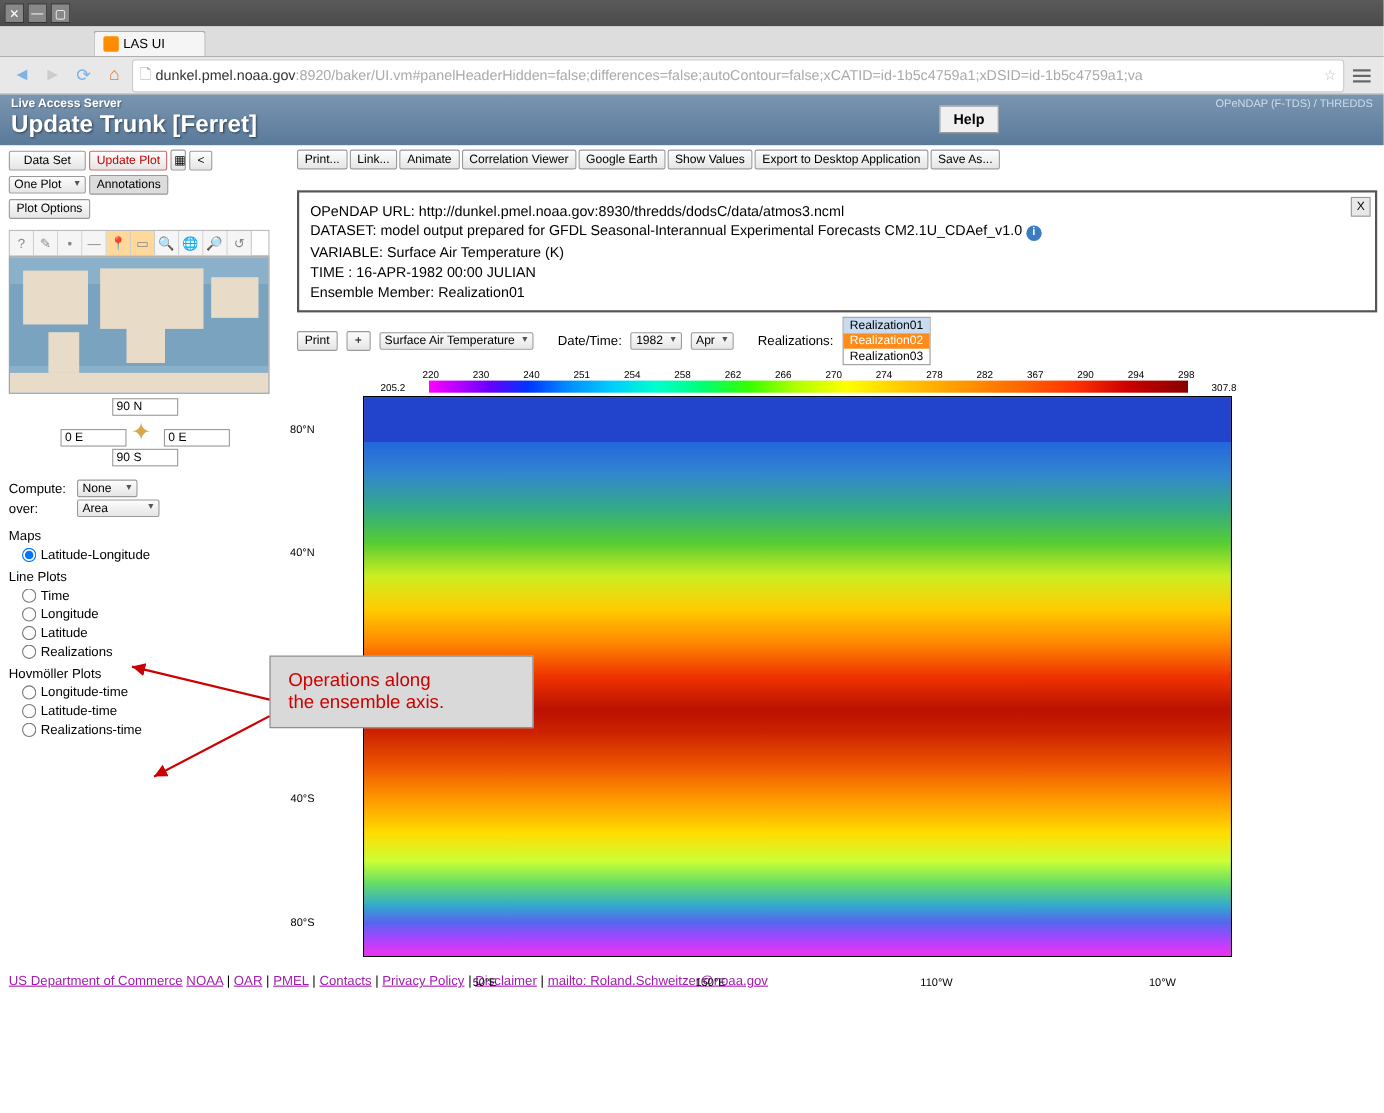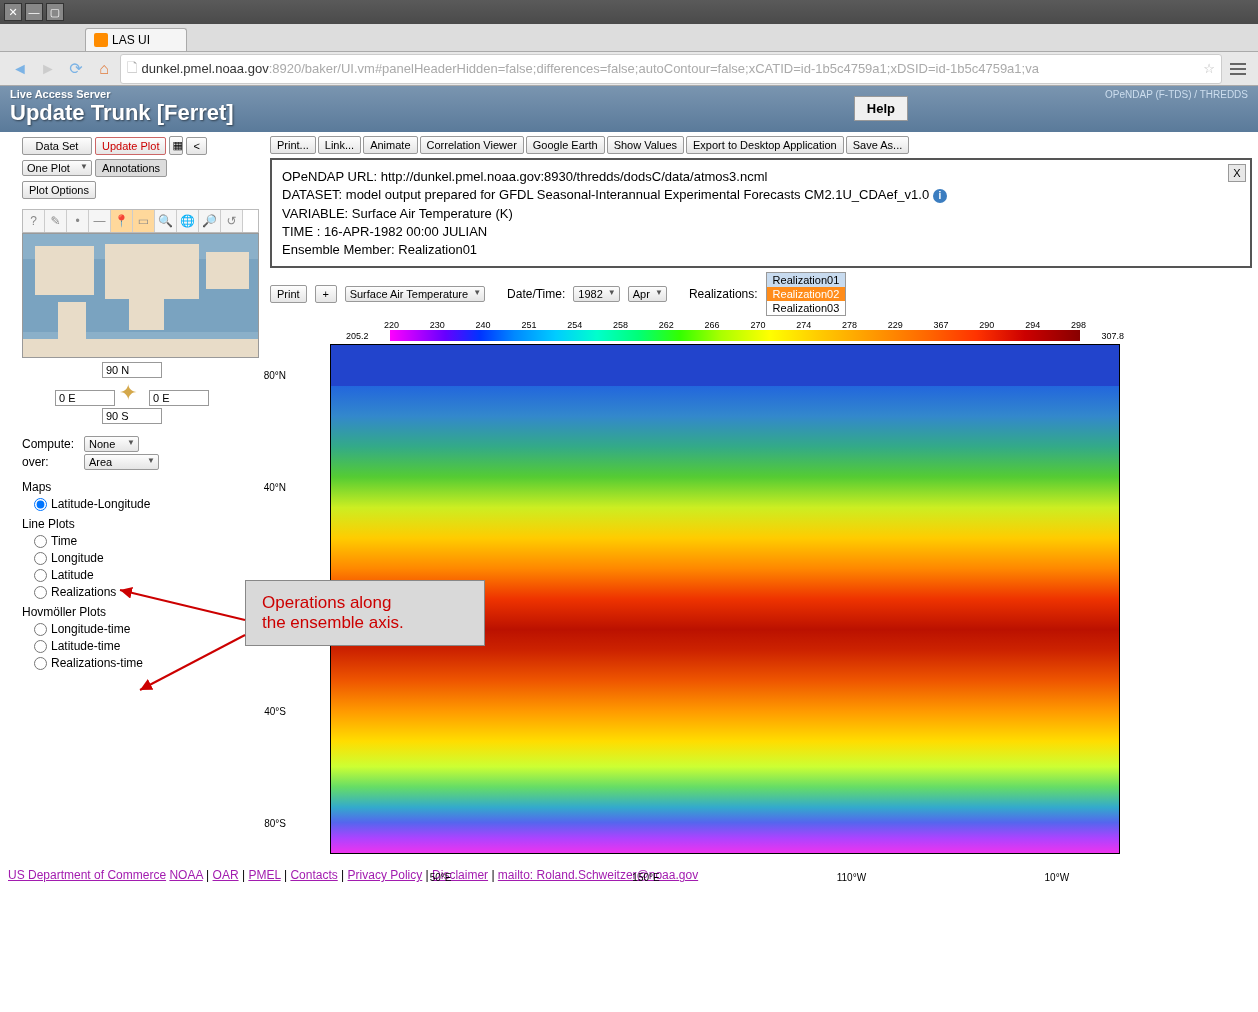--- a/index.html
+++ b/index.html
@@ -21,21 +21,21 @@
 
 
 .app-header { background: linear-gradient(#7a95b0, #5a7a9a); color: #fff; padding: 2px 10px 6px 10px; position: relative; }
 .header-sub { font-size: 11px; font-weight: bold; text-shadow: 1px 1px 1px rgba(0,0,0,0.3); }
 .header-title { font-size: 22px; font-weight: bold; text-shadow: 1px 1px 2px rgba(0,0,0,0.5); }
 .header-links { position: absolute; right: 10px; top: 3px; font-size: 10px; color: #cde; }
 .help-btn { position: absolute; right: 350px; top: 10px; background: #f0f0f0; border: 1px solid #999; padding: 4px 12px; font-size: 13px; font-weight: bold; cursor: pointer; }
 
 
 .main { display: flex; }
-.sidebar { width: 264px; padding: 4px 22px; }
+.sidebar { width: 264px; padding: 4px 8px; }
 .content { flex: 1; padding: 4px 6px; }
 
 
 .btn { background: linear-gradient(#fdfdfd, #e5e5e5); border: 1px solid #999; padding: 2px 6px; font-size: 11px; cursor: pointer; border-radius: 2px; white-space: nowrap; }
 .btn-red { color: #c00; border-color: #c66; }
 .ctrl-row { display: flex; gap: 3px; margin-bottom: 4px; flex-wrap: wrap; align-items: center; }
 .select { background: linear-gradient(#fdfdfd, #e5e5e5); border: 1px solid #999; padding: 1px 16px 1px 4px; font-size: 11px; cursor: pointer; border-radius: 2px; position: relative; }
 .select::after { content: '▼'; position: absolute; right: 3px; font-size: 8px; color: #555; }
 
 
@@ -51,21 +51,21 @@
 
 .label-row { display: flex; align-items: center; gap: 6px; font-size: 12px; margin: 2px 0; }
 .label-row label { width: 56px; }
 
 .plot-section { margin-top: 10px; font-size: 12px; }
 .plot-section h4 { font-weight: normal; margin: 6px 0 2px 0; }
 .radio-item { display: flex; align-items: center; gap: 4px; margin: 3px 0 3px 12px; }
 .radio-item input { margin: 0; }
 
 
-.toolbar { display: flex; gap: 2px; flex-wrap: wrap; margin-bottom: 4px; }
+.toolbar { display: flex; gap: 2px; flex-wrap: wrap; margin-bottom: 19px; }
 .info-panel { border: 2px solid #555; padding: 6px 10px; font-family: Verdana, sans-serif; font-size: 13px; position: relative; margin-bottom: 4px; }
 .info-panel .line { margin: 3px 0; }
 .info-close { position: absolute; right: 4px; top: 4px; background: #e8e8e8; border: 1px solid #999; width: 18px; height: 18px; font-size: 11px; line-height: 16px; text-align: center; cursor: pointer; }
 .info-icon { display: inline-block; width: 14px; height: 14px; border-radius: 50%; background: #3b7dc0; color: #fff; font-size: 10px; text-align: center; line-height: 14px; font-weight: bold; }
 
 .plot-controls { display: flex; align-items: center; gap: 8px; margin: 4px 0; font-size: 12px; }
 .realization-list { border: 1px solid #999; background: #fff; font-size: 11px; }
 .realization-list div { padding: 1px 6px; }
 .realization-list .sel1 { background: #c8dbef; }
 .realization-list .sel2 { background: #ff8c1a; color: #fff; }
@@ -279,21 +279,21 @@
             <span>230</span>
             <span>240</span>
             <span>251</span>
             <span>254</span>
             <span>258</span>
             <span>262</span>
             <span>266</span>
             <span>270</span>
             <span>274</span>
             <span>278</span>
-            <span>229</span>
+            <span>282</span>
             <span>367</span>
             <span>290</span>
             <span>294</span>
             <span>298</span>
           </div>
         <div class="colorbar-gradient"></div>
         <div class="colorbar-ends">
           <span class="min">205.2</span>
           <span class="max">307.8</span>
         </div>

